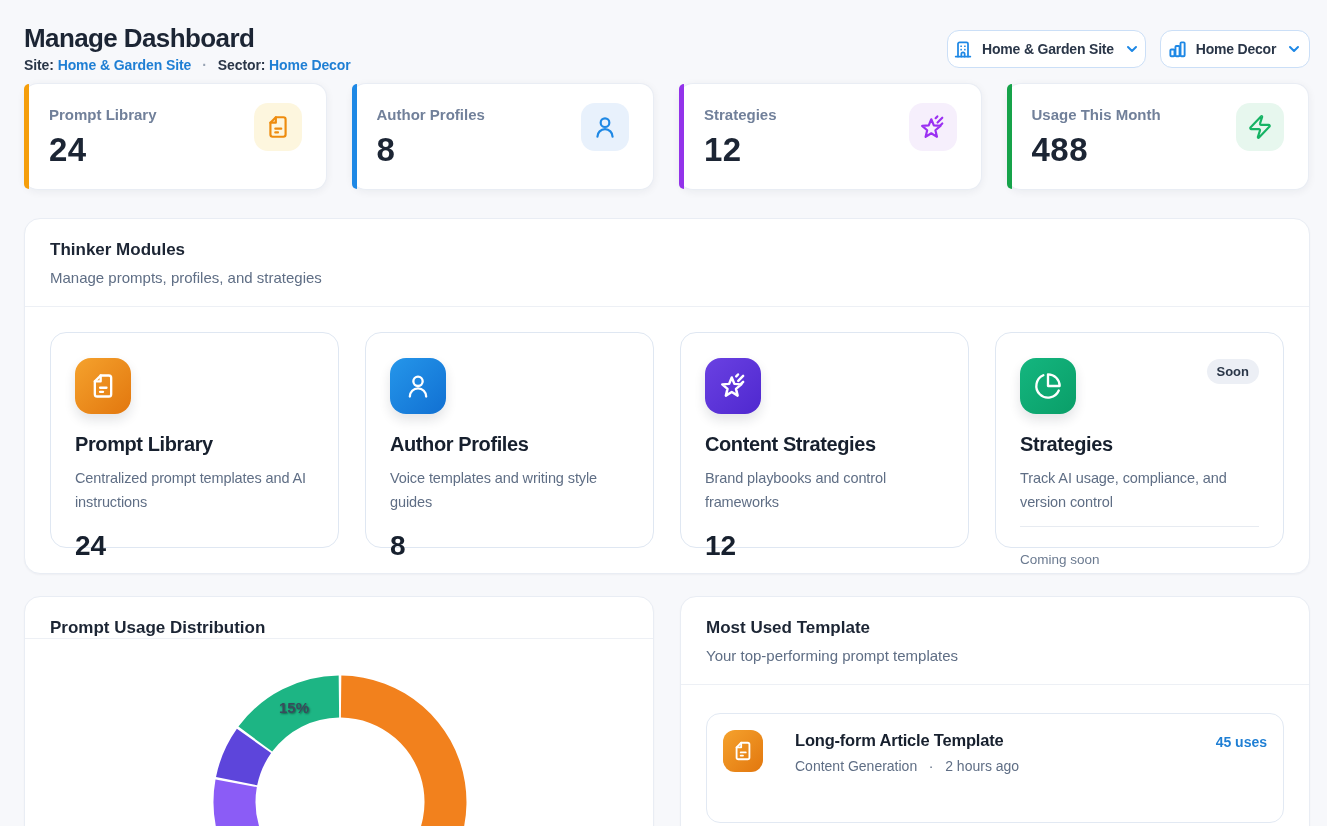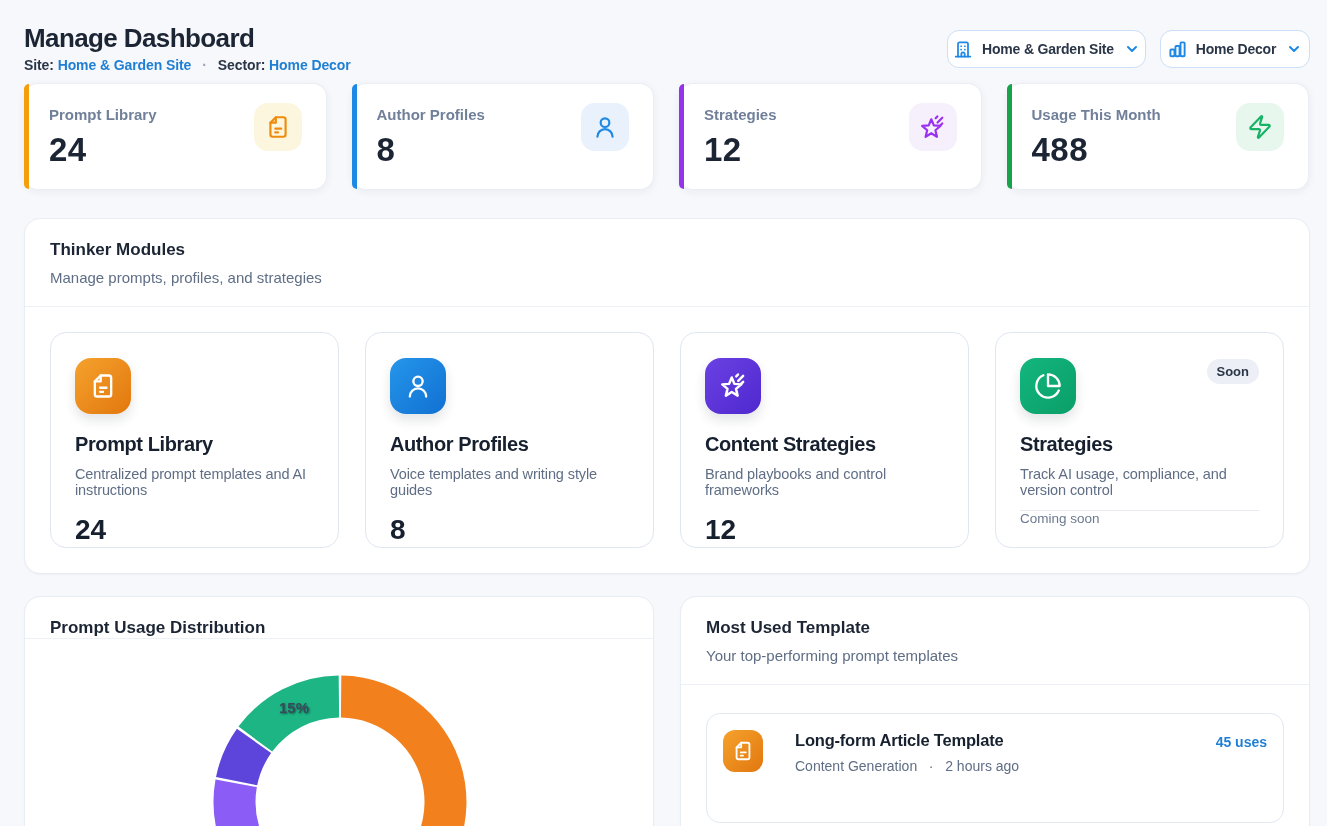--- a/index.html
+++ b/index.html
@@ -36,25 +36,25 @@
 .modules { margin-top:28px; }
 .phead { padding:21px 25px 0 25px; }
 .phead .t { font-size:17px; font-weight:800; color:#1c2534; }
 .phead .s { font-size:15px; font-weight:400; color:#5f6e85; margin-top:9px; padding-bottom:20px; }
 .pdiv { border-top:1px solid #edf0f5; }
 
 .mods { display:flex; gap:26px; padding:25px; }
 .mod { position:relative; width:289.6px; height:216px; border:1.5px solid #dfe7f2; border-radius:16px; padding:25px 24px 16px 24px; }
 .mod .tile { width:56px; height:56px; border-radius:16px; display:flex; align-items:center; justify-content:center; box-shadow:0 6px 12px rgba(23,32,48,.12); }
 .mod .mt { font-size:20px; line-height:23px; font-weight:800; color:#17202e; margin-top:19px; letter-spacing:-0.4px; }
-.mod .md { font-size:14.5px; font-weight:400; color:#5f6e85; line-height:16px; margin-top:10px; letter-spacing:-0.1px; }
+.mod .md { font-size:14.5px; font-weight:400; color:#5f6e85; line-height:24px; margin-top:10px; letter-spacing:-0.1px; }
 .mod .mc { font-size:28px; font-weight:800; color:#17202e; margin-top:16px; }
 .soon { position:absolute; top:26px; right:24px; background:#eceff5; color:#2a3648; font-size:13px; font-weight:800; border-radius:999px; padding:5px 10px; }
 .mod .gdiv { border-top:1px solid #e7ebf1; margin-top:12px; }
-.mod .gsoon { font-size:13.5px; font-weight:400; color:#6b7a90; }
+.mod .gsoon { font-size:13.5px; font-weight:400; color:#6b7a90; margin-top:25px; }
 
 
 .bottom { display:flex; gap:26px; margin-top:22px; }
 .bcard { width:630px; height:400px; }
 .chartwrap { position:relative; height:300px; }
 .listwrap { padding:28px 25px; }
 .pitem { display:flex; align-items:flex-start; border:1.5px solid #e2e9f3; border-radius:14px; padding:16px; height:110px; }
 .pitem .tile { width:40px; height:42px; border-radius:12px; display:flex; align-items:center; justify-content:center; }
 .pitem .pin { margin-left:32px; }
 .pitem .pt { font-size:16.5px; line-height:20px; font-weight:800; color:#17202e; letter-spacing:-0.2px; }

